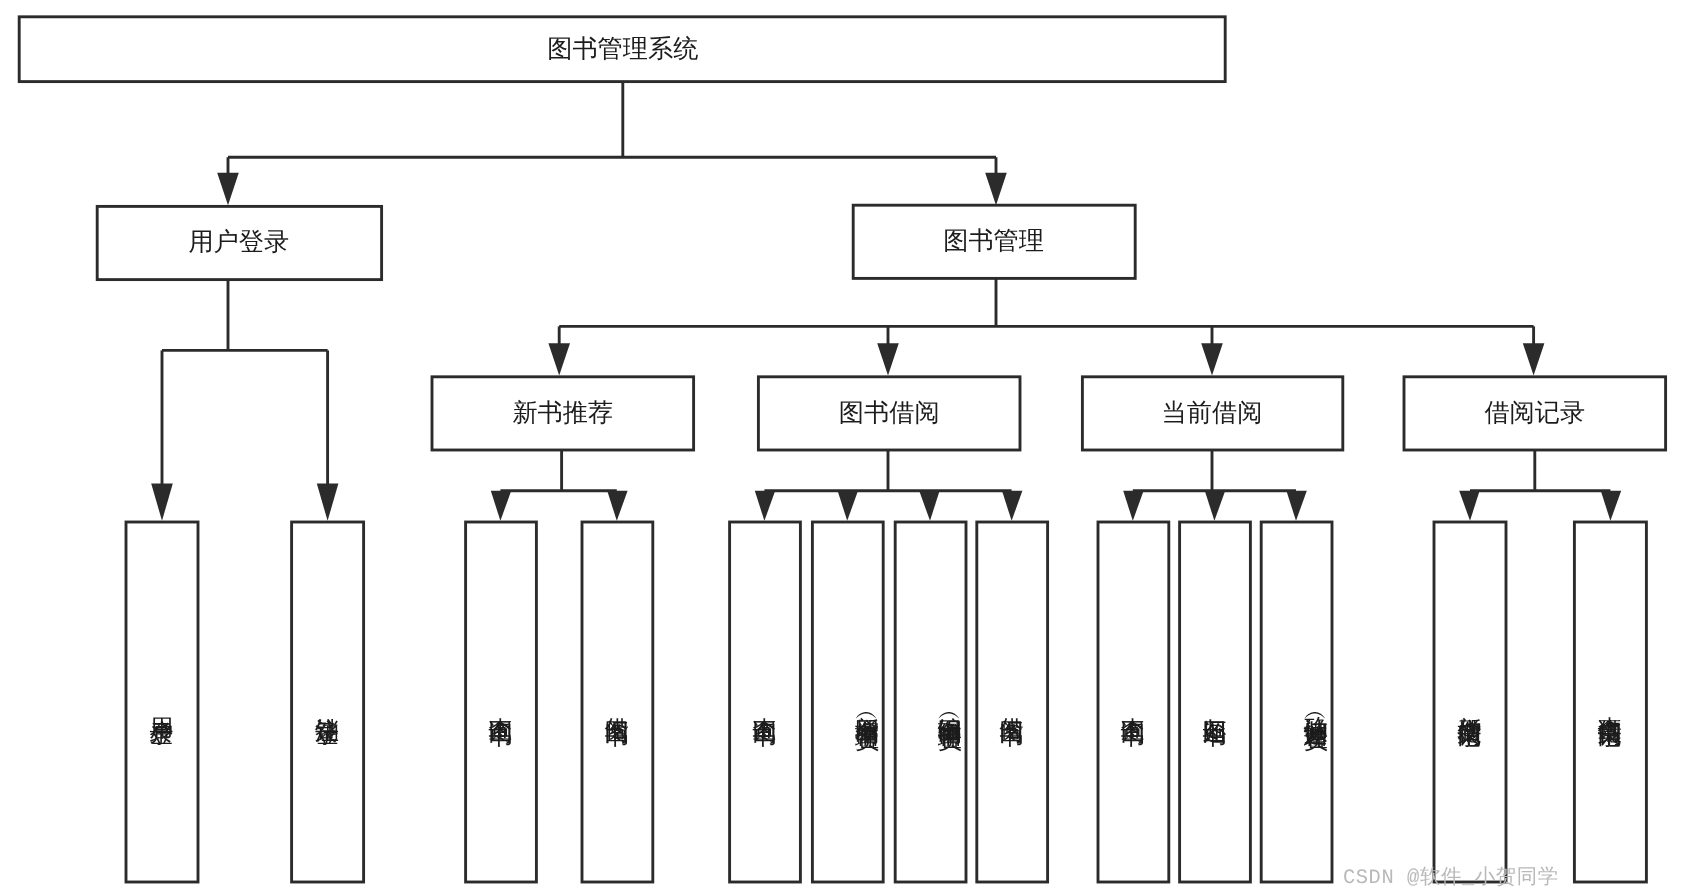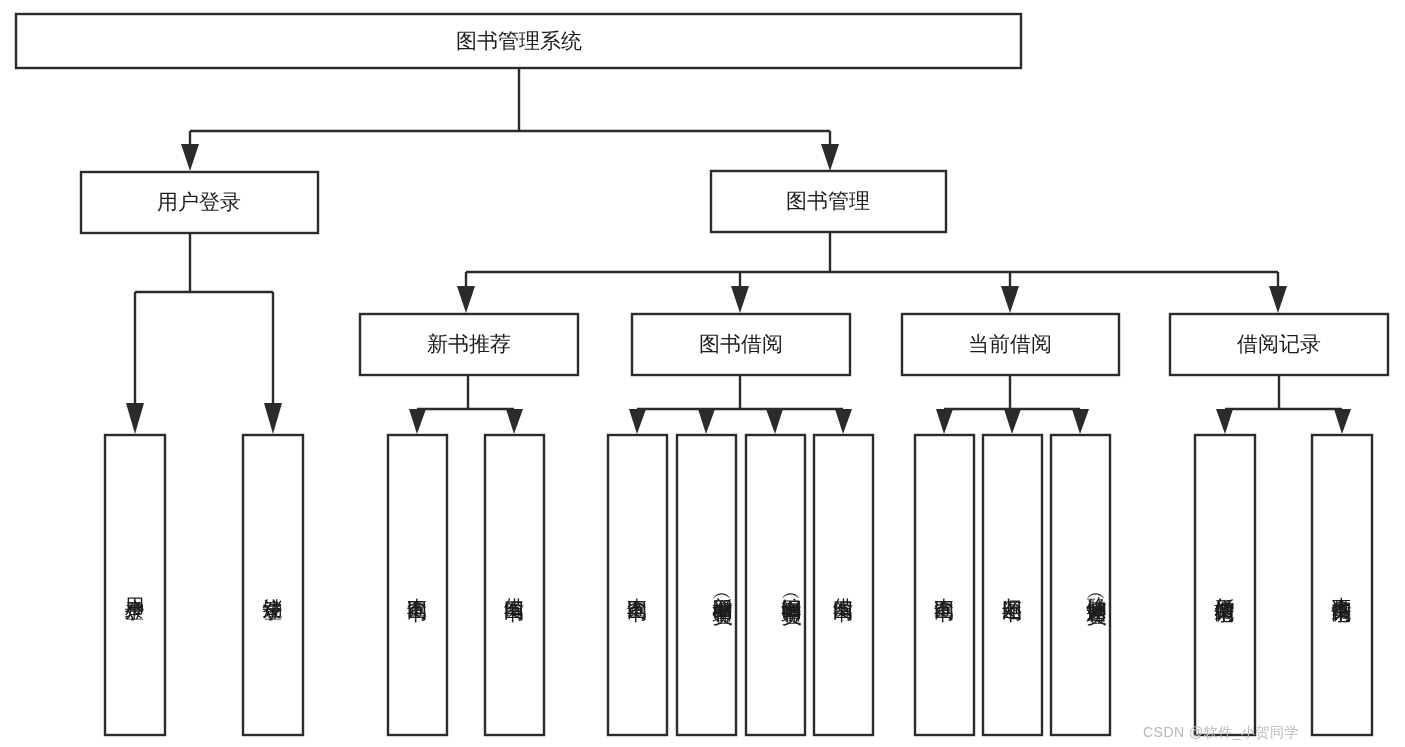--- a/index.html
+++ b/index.html
@@ -64,22 +64,22 @@
     align-items: center;
     justify-content: center;
     text-align: center;
     box-sizing: border-box;
     pointer-events: none;
   }
   .watermark {
     position: absolute;
     right: 8px;
     bottom: 5px;
-    font-family: Liberation Sans, sans-serif;
-    font-size: 14px;
+    font-family: Liberation Mono, monospace;
+    font-size: 17px;
     color: #b9b9b9;
     letter-spacing: 0.5px;
     white-space: nowrap;
   }
 </style>
 </head>
 <body>
 
 <div id="diagram-root">
 

